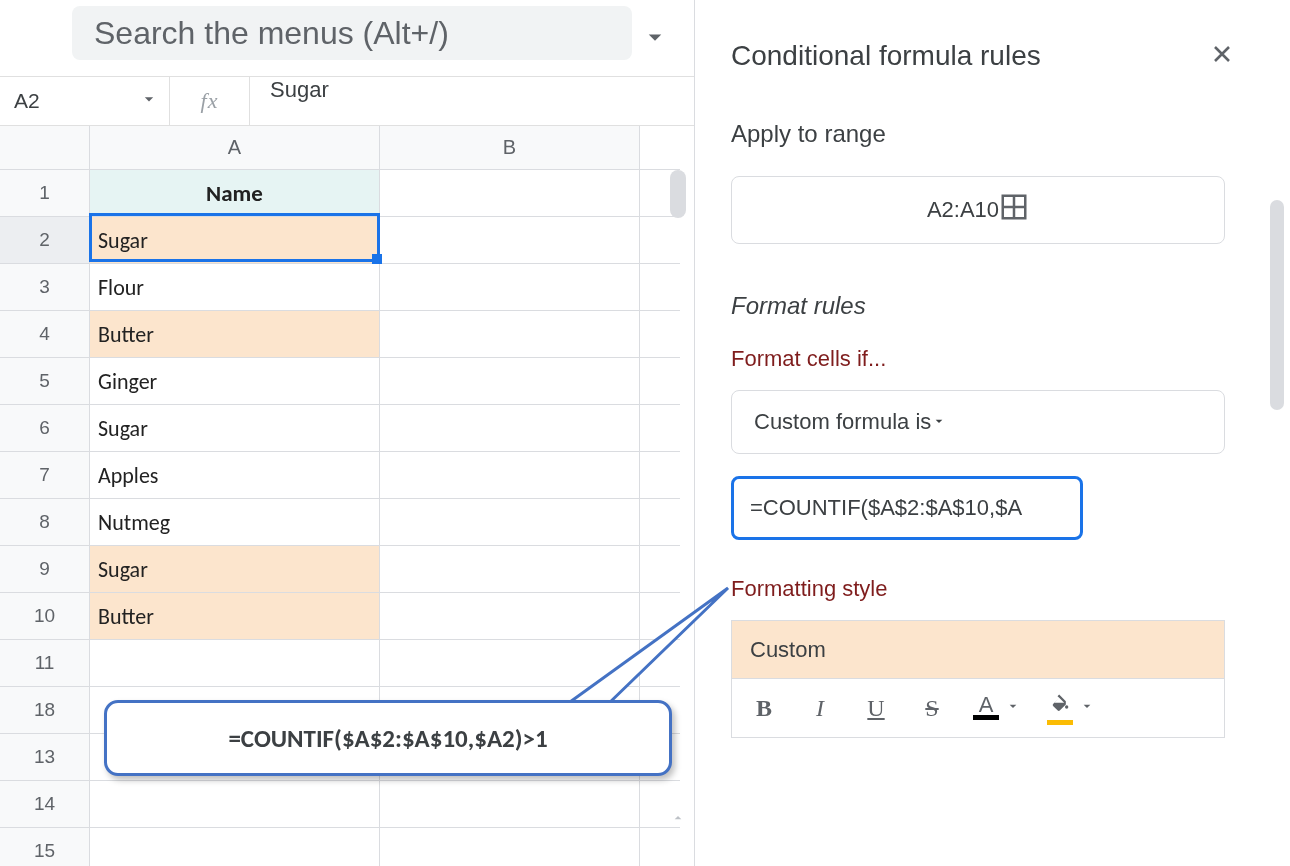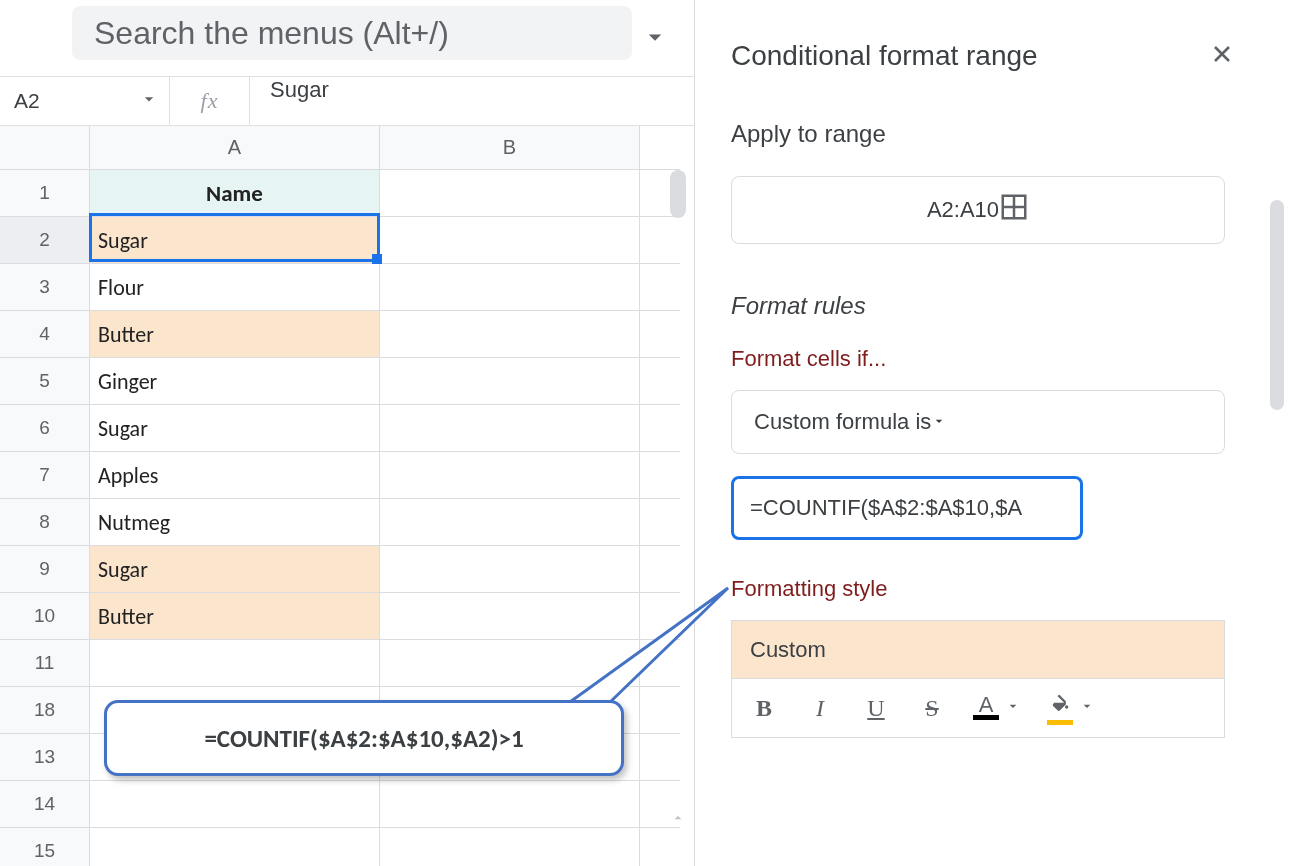--- a/index.html
+++ b/index.html
@@ -127,21 +127,21 @@
     background:#dadce0; border-radius:8px;
   }
   .v-scroll-arrow {
     position:absolute; left:670px; top:810px; color:#bdc1c6;
   }
 
   
   .callout {
     position:absolute;
     left:104px; top:700px;
-    width:520px; height:76px;
+    width:568px; height:76px;
     background:#fff;
     border:3px solid #4472C4;
     border-radius:14px;
     box-shadow: 3px 4px 6px rgba(0,0,0,0.25);
     display:flex; align-items:center; justify-content:center;
     font-size:25px; font-weight:bold;
     font-family: Calibri, Arial, sans-serif;
     z-index:5;
   }
   .callout-line {
@@ -356,21 +356,21 @@
 
 <svg class="callout-line" style="left:500px; top:580px;" width="240" height="160">
   <polygon points="228,8 45,140 76,155" fill="#fff" stroke="#4472C4" stroke-width="3"></polygon>
 </svg>
 <div class="callout">
   <span>=COUNTIF($A$2:$A$10,$A2)&gt;1</span>
 </div>
 
 <div class="sidepanel">
   <div class="sp-header">
-    <div class="sp-title">Conditional format range</div>
+    <div class="sp-title">Conditional formula rules</div>
     <div class="sp-close">
       <svg viewBox="0 0 24 24" fill="none" stroke="currentColor" stroke-width="2.2">
           <path d="M6 6l12 12M18 6L6 18"></path>
         </svg>
     </div>
   </div>
 
   <div class="sp-section-title">Apply to range</div>
   <div class="range-box">
     <span>A2:A10</span>

